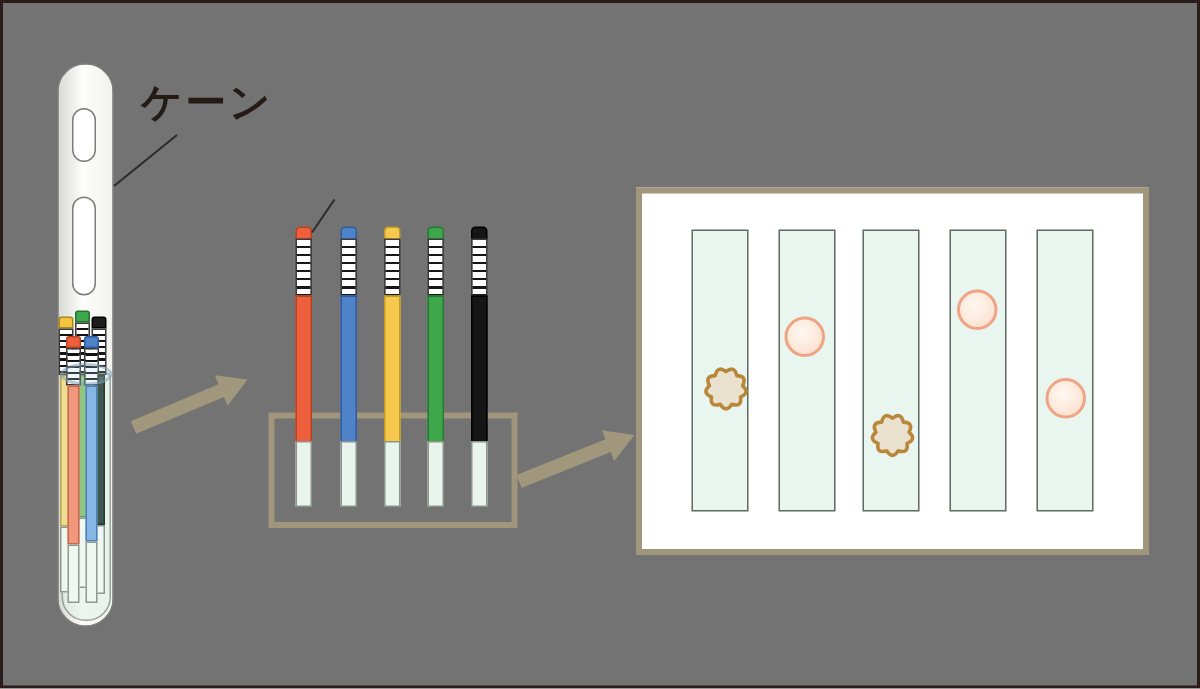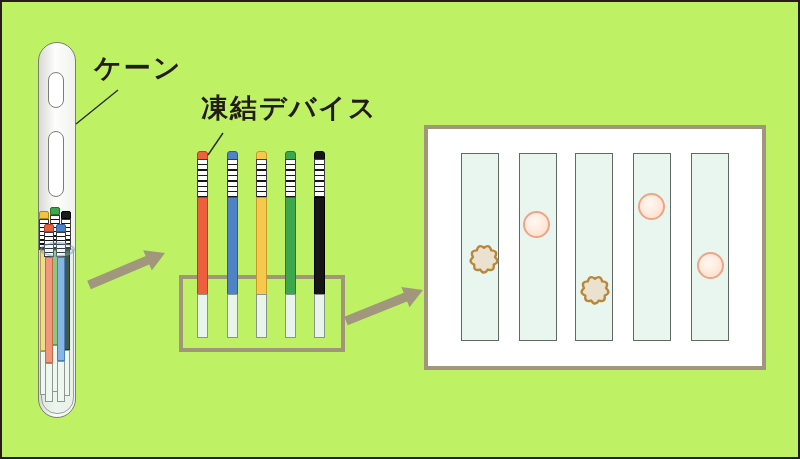--- a/index.html
+++ b/index.html
@@ -1,16 +1,16 @@
 <!DOCTYPE html>
 <html><head>
 <meta charset="utf-8">
 <style>
   html,body{margin:0;padding:0;background:#fff;font-family:"DejaVu Sans","Liberation Sans",sans-serif;}
-  #stage{position:relative;width:800px;height:459px;background:#bef264;border:2px solid #2b1c1c;box-sizing:border-box;overflow:hidden;}
+  #stage{position:relative;width:800px;height:459px;background:#737373;border:2px solid #2b1c1c;box-sizing:border-box;overflow:hidden;}
   .abs{position:absolute;box-sizing:border-box;}
 
   
   .cane{left:36px;top:40px;width:38px;height:376px;border:1.5px solid #7c7c78;
         border-radius:19px;background:linear-gradient(90deg,#d9d9d5 0%,#fdfdfb 45%,#f1f1ed 100%);z-index:1;}
   .cane-slot{position:absolute;left:9px;width:16px;border:1.5px solid #7c7c78;border-radius:9px;background:#fff;box-sizing:border-box;}
   .slot1{top:29px;height:36px;}
   .slot2{top:88px;height:66px;}
 
   
@@ -76,21 +76,20 @@
       <div class="cane-piece" style="left: 43px; top: 255px; width: 8px; height: 106px; background: rgb(240, 151, 124); border: 1px solid rgb(194, 106, 76); z-index: 5;"></div>
       <div class="cane-piece mini-tip" style="left: 43px; top: 361px; width: 8px; height: 39px; z-index: 5;"></div>
       <div class="cane-piece" style="left: 54px; top: 222px; width: 10px; height: 8px; background: rgb(78, 130, 201); border: 1px solid rgb(46, 92, 158); border-radius: 2px 2px 0px 0px; z-index: 5;"></div>
       <div class="cane-piece mini-barcode" style="left: 54px; top: 230px; width: 10px; height: 25px; z-index: 5;"></div>
       <div class="cane-piece" style="left: 55px; top: 255px; width: 8px; height: 104px; background: rgb(134, 182, 227); border: 1px solid rgb(76, 127, 179); z-index: 5;"></div>
       <div class="cane-piece mini-tip" style="left: 55px; top: 359px; width: 8px; height: 41px; z-index: 5;"></div>
     </div>
   <div class="abs goblet-rim"></div>
 
   <div class="jp-label cane-label">ケーン</div>
-  <div class="jp-label device-label">凍結デバイス</div>
 
   <svg class="overlay">
     <line x1="116" y1="88" x2="74" y2="122" stroke="#2c2c2c" stroke-width="1.4"></line>
     <line x1="221" y1="131" x2="206" y2="153" stroke="#2c2c2c" stroke-width="1.4"></line>
     <polygon id="arrow1" fill="#a1977c" points="88.8,287.2 147.3,262.6 149.8,268.5 163.0,251.0 141.2,248.2 143.7,254.1 85.2,278.8"></polygon>
     <polygon id="arrow2" fill="#a1977c" points="345.7,323.3 405.1,299.4 407.5,305.3 421.0,288.0 399.3,284.9 401.7,290.8 342.3,314.7"></polygon>
   </svg>
 
   <div class="abs zoom-box"></div>
   <div id="straw-row">

